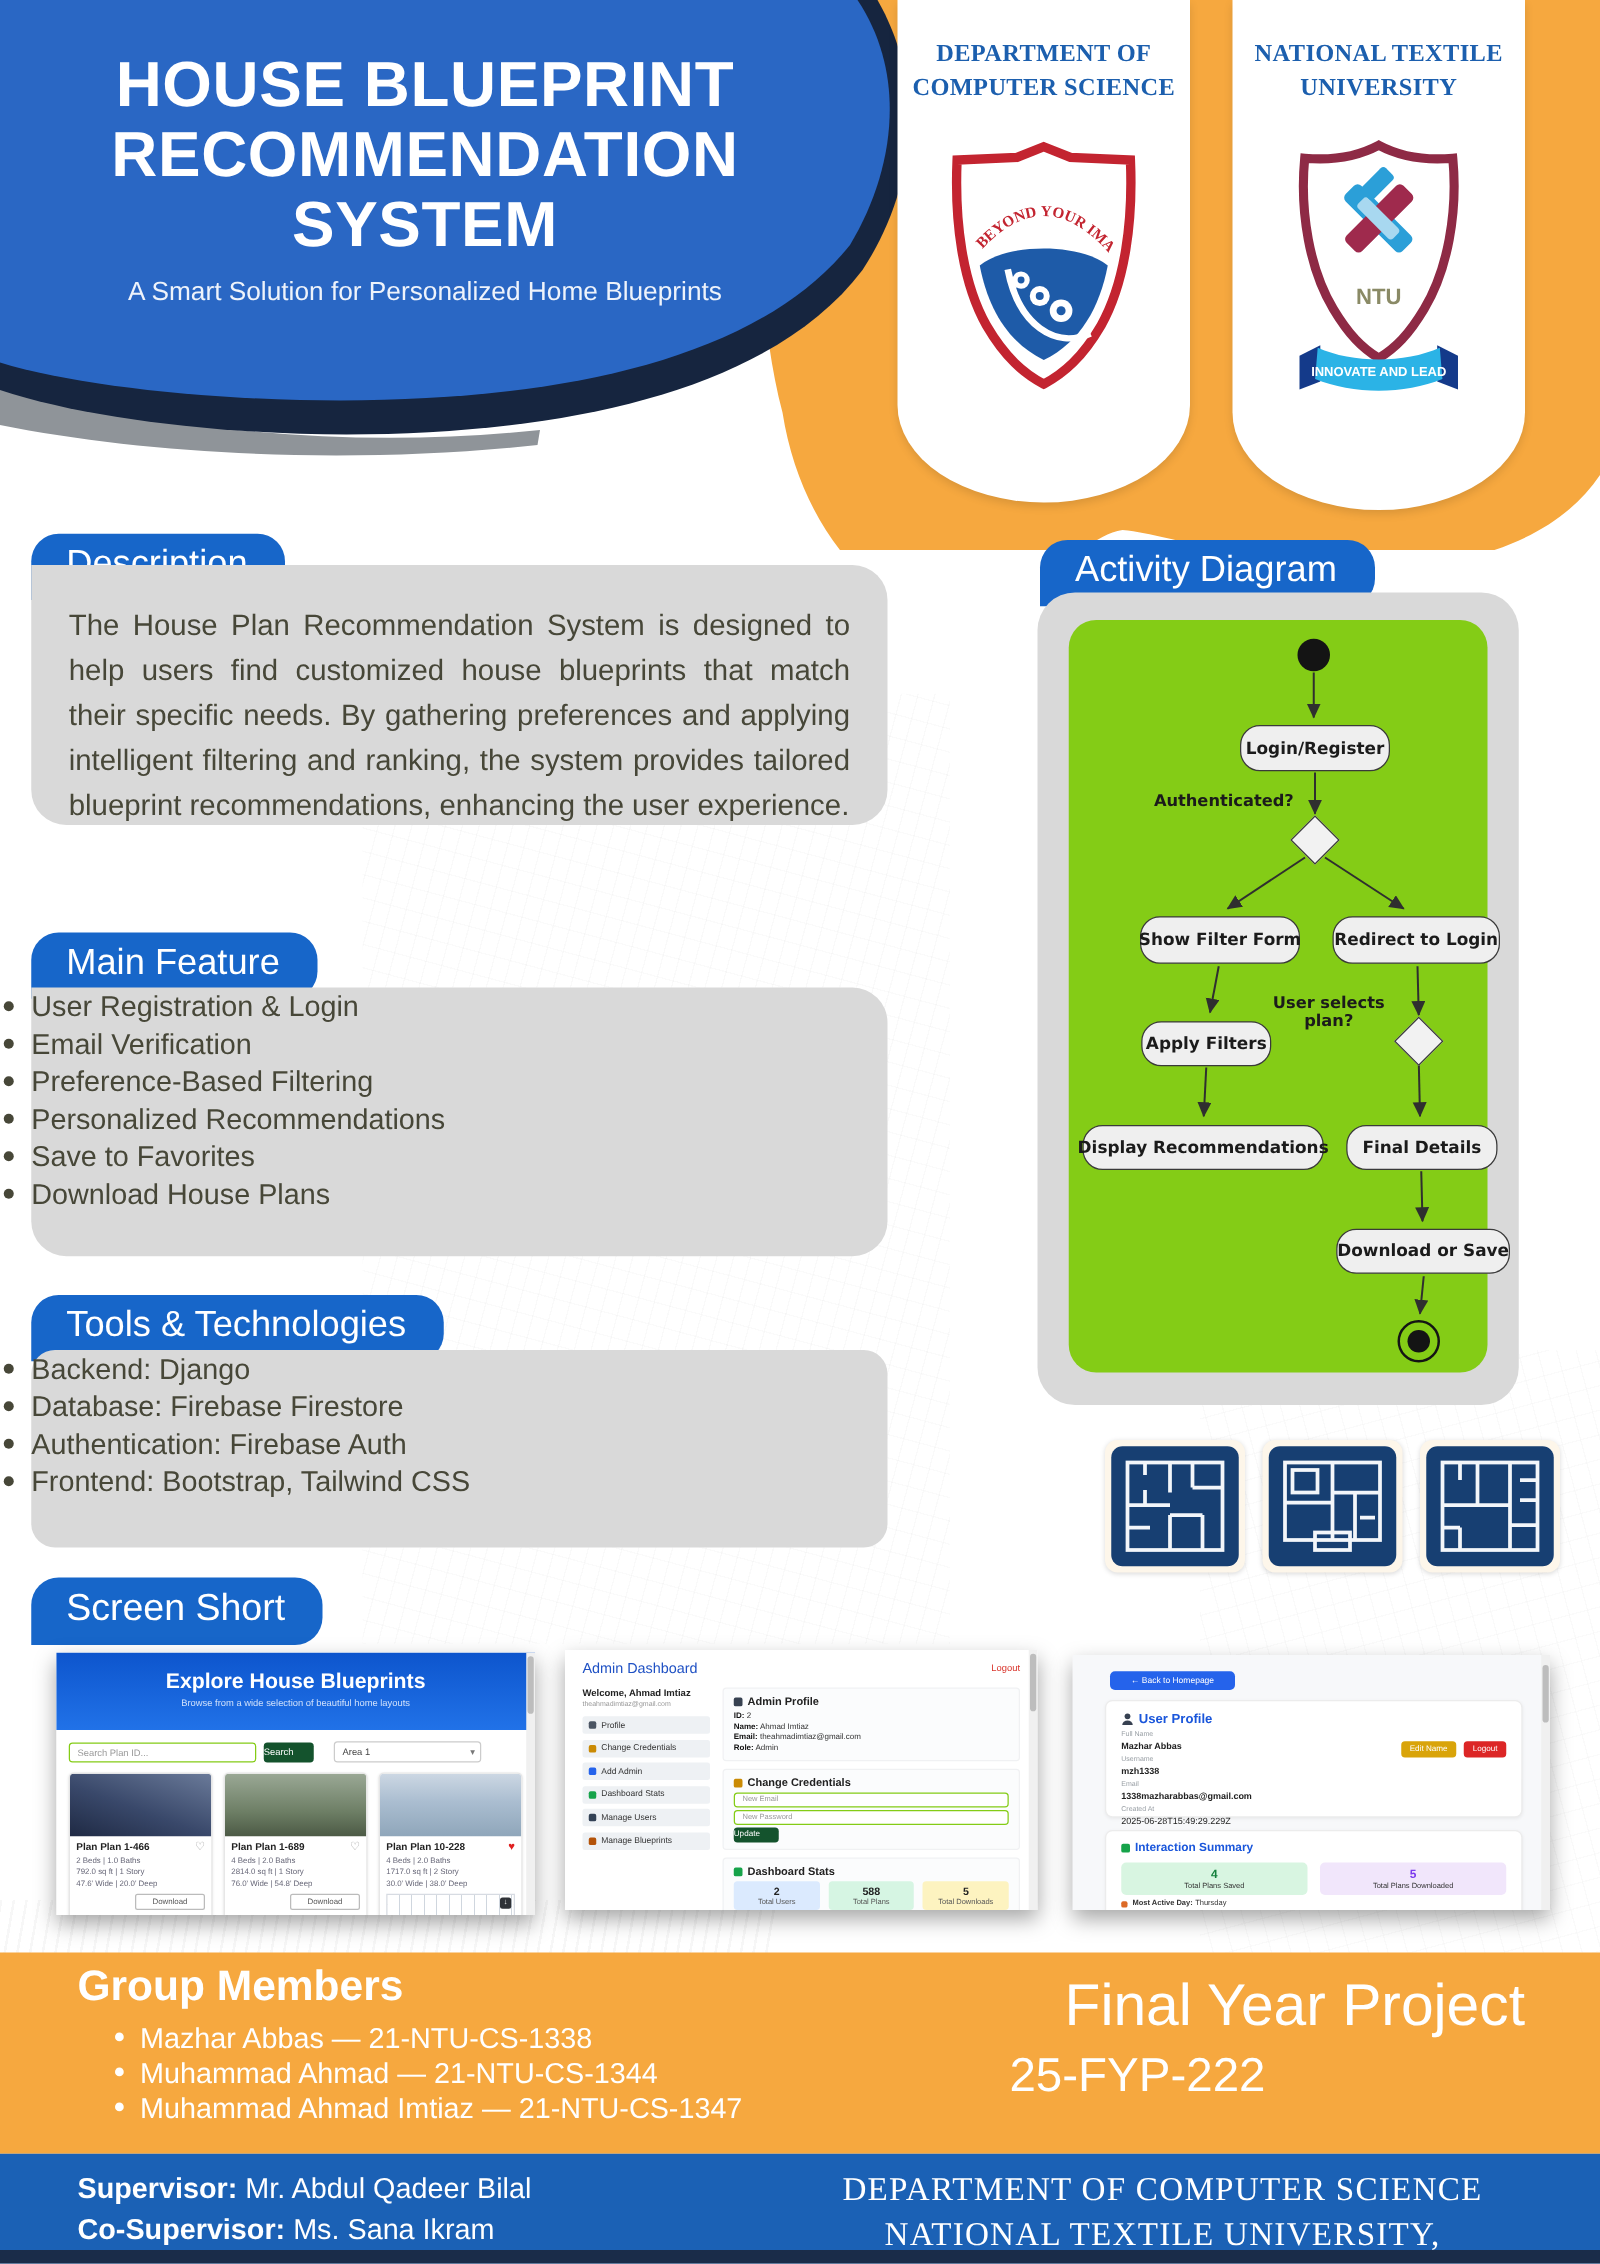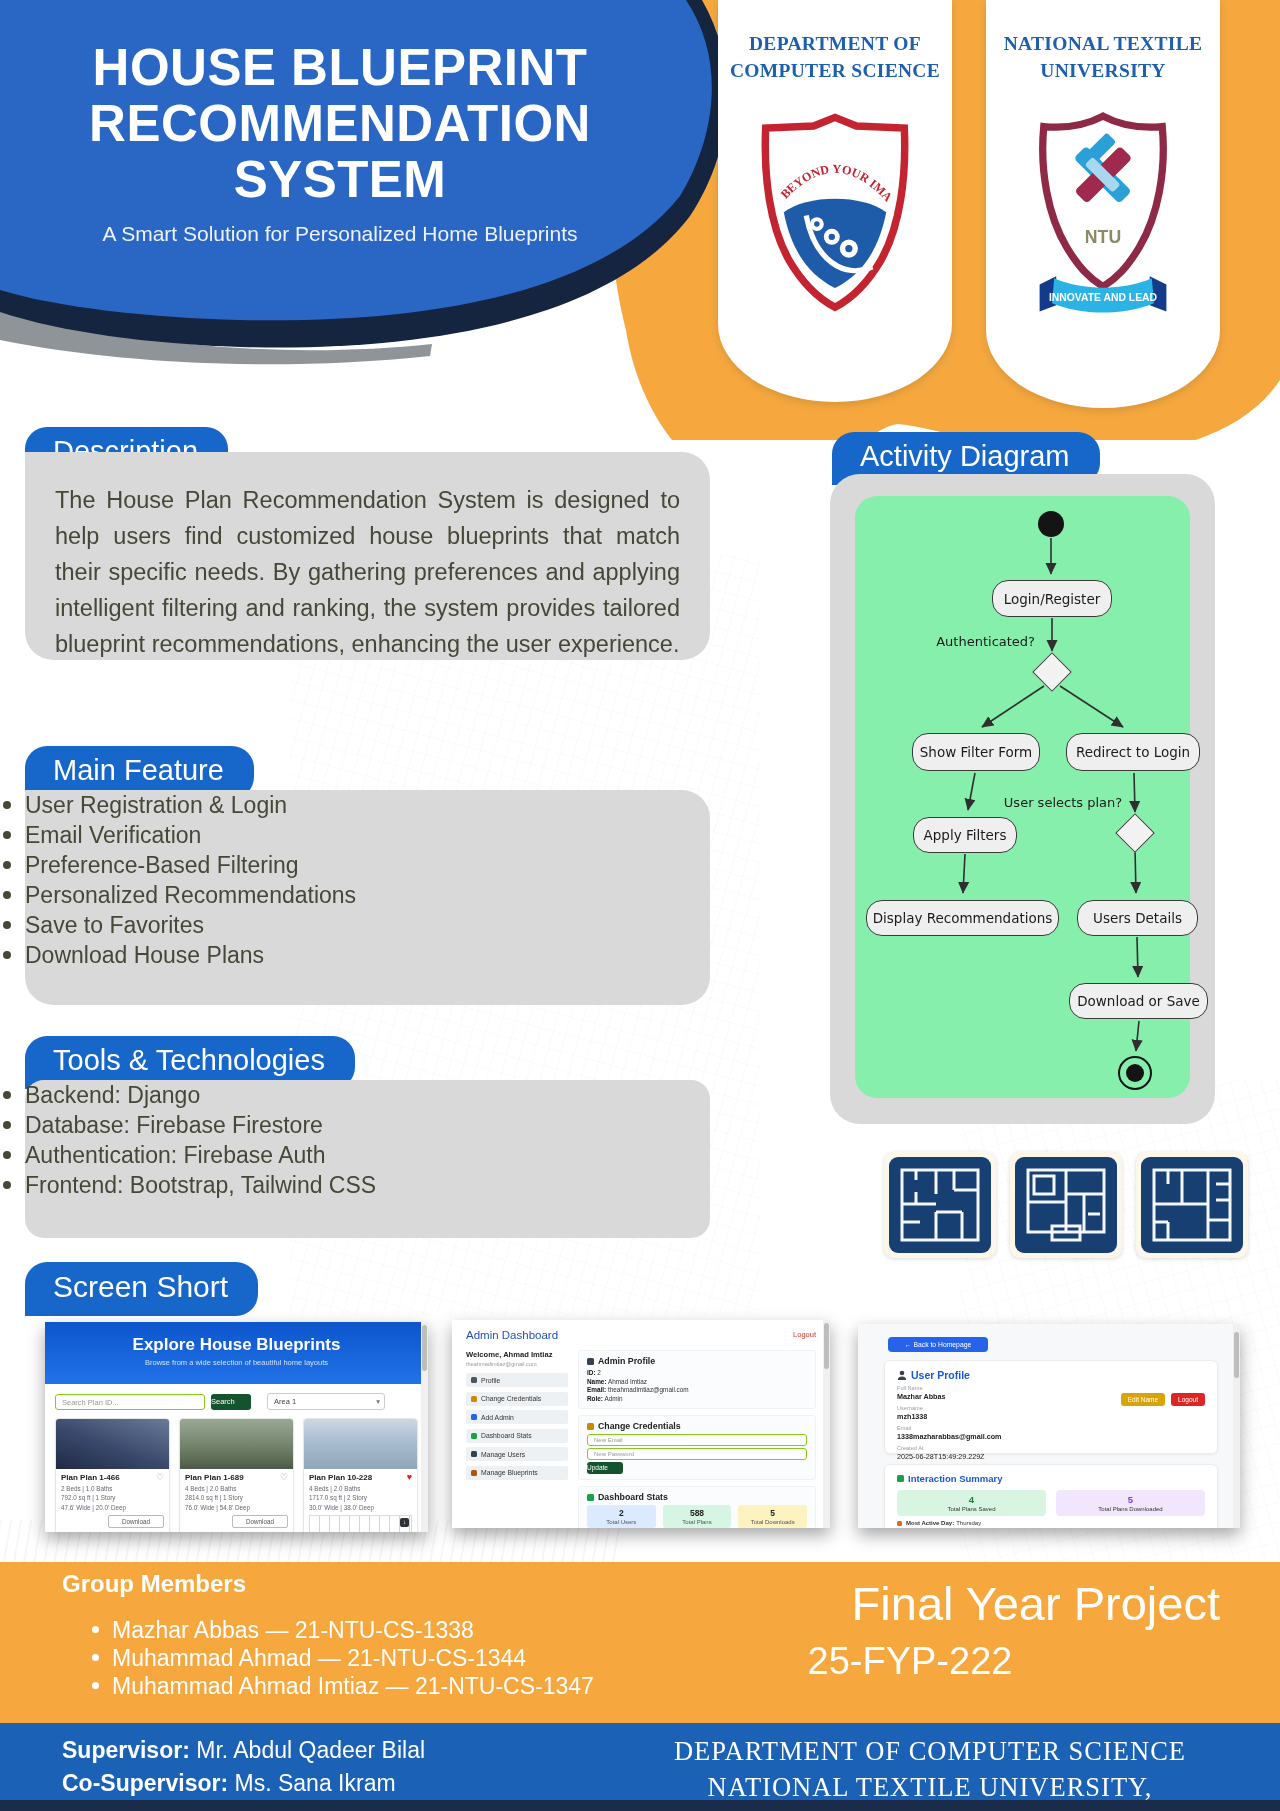--- a/index.html
+++ b/index.html
@@ -26,21 +26,21 @@
   .bubble{position:absolute;background:#1766c9;color:#fff;font-size:29px;line-height:1;padding:10px 30px 14px 28px;border-radius:22px 22px 22px 0;}
   .gbox{position:absolute;background:#d9d9d9;border-radius:0 28px 28px 28px;color:#474738;}
   .desc-text{padding:30px 30px 0 30px;font-size:23.5px;line-height:36px;text-align:justify;}
   ul.blist{list-style:none;margin:0;padding:0;}
   ul.blist li{position:relative;font-size:23px;line-height:30px;color:#474738;}
   ul.blist li::before{content:"";position:absolute;left:-22px;top:11px;width:8px;height:8px;border-radius:50%;background:#474738;}
   .feat-list{padding:30px 0 0 100px;}
   .tool-list{padding:22px 0 0 62px;}
   
   .act-box{left:830px;top:474px;width:385px;height:650px;background:#d9d9d9;border-radius:30px;}
-  .act-white{left:855px;top:496px;width:335px;height:602px;background:#86efac;border-radius:22px;font-family:"DejaVu Sans",sans-serif;}
+  .act-white{left:855px;top:496px;width:335px;height:602px;background:#84cc16;border-radius:22px;font-family:"DejaVu Sans",sans-serif;font-weight:bold;}
   .an{position:absolute;background:#efefef;border:1.5px solid #3a3a3a;border-radius:16px;font-size:13.5px;color:#1b1b1b;display:flex;align-items:center;justify-content:center;box-sizing:border-box;white-space:nowrap;}
   .adiam{position:absolute;width:28px;height:28px;background:#f2f2f2;border:1.5px solid #3a3a3a;transform:rotate(45deg);box-sizing:border-box;}
   .albl{position:absolute;font-size:13px;color:#1b1b1b;}
   .astart{position:absolute;width:26px;height:26px;border-radius:50%;background:#141414;}
   .aend{position:absolute;width:30px;height:30px;border:2.5px solid #141414;border-radius:50%;}
   .aend i{position:absolute;left:6px;top:6px;width:18px;height:18px;border-radius:50%;background:#141414;}
   
   .thumb{position:absolute;width:112px;height:106px;background:#fdf6ea;border-radius:10px;padding:0;box-shadow:0 1px 4px rgba(0,0,0,.15);}
   .thumb .tin{position:absolute;left:5px;top:5px;right:5px;bottom:5px;background:#173f72;border-radius:9px;display:flex;align-items:center;justify-content:center;}
   
@@ -98,21 +98,21 @@
   .bEdit{background:#d9a40a;color:#fff;font-size:6.5px;border-radius:3px;line-height:13px;padding:0 7px;}
   .bLogout{background:#dc2626;color:#fff;font-size:6.5px;border-radius:3px;line-height:13px;padding:0 7px;}
   .s3-stats{display:flex;gap:10px;margin-top:6px;}
   .s3-stat{flex:1;border-radius:4px;text-align:center;padding:4px 0;}
   .s3-stat .v{font-size:9.5px;font-weight:bold;}
   .s3-stat .l{font-size:6px;color:#333;margin-top:1px;}
   .s3-note{font-size:6px;color:#333;margin-top:4px;display:flex;align-items:center;}
   .s3-note b{margin-right:2px;}
   
   .orange-band{left:0;top:1562px;width:1280px;height:161px;background:#f6a83f;}
-  .gm-title{left:62px;top:1570px;font-size:24px;font-weight:bold;color:#fff;}
+  .gm-title{left:62px;top:1570px;font-size:34px;font-weight:bold;color:#fff;}
   .gm-list{left:112px;top:1616px;}
   ul.gm{list-style:none;margin:0;padding:0;}
   ul.gm li{position:relative;font-size:23px;line-height:28px;color:#fff;font-weight:400;}
   ul.gm li::before{content:"";position:absolute;left:-20px;top:10px;width:7px;height:7px;border-radius:50%;background:#fff;}
   .fyp1{left:600px;top:1576px;width:620px;text-align:right;font-size:47px;font-weight:300;color:#fff;}
   .fyp2{left:600px;top:1640px;width:620px;text-align:center;font-size:38px;font-weight:300;color:#fff;}
   .blue-band{left:0;top:1723px;width:1280px;height:88px;background:#1b61b5;}
   .sup{left:62px;top:1734px;color:#fff;font-size:23px;line-height:33px;}
   .sup b{font-weight:bold;}
   .dept{left:620px;top:1733px;width:620px;text-align:center;color:#fff;font-family:"Liberation Serif",serif;font-size:26.5px;line-height:36px;letter-spacing:1px;}
@@ -237,21 +237,21 @@
     <div class="astart" style="left:183px;top:15px;"></div>
     <div class="an" style="left:137px;top:84px;width:120px;height:37px;">Login/Register</div>
     <div class="albl" style="left:20px;top:138px;width:160px;text-align:right;">Authenticated?</div>
     <div class="adiam" style="left:183px;top:162px;"></div>
     <div class="an" style="left:57px;top:237px;width:128px;height:38px;">Show Filter Form</div>
     <div class="an" style="left:211px;top:237px;width:134px;height:38px;">Redirect to Login</div>
     <div class="albl" style="left:148px;top:299px;width:120px;text-align:center;">User selects plan?</div>
     <div class="an" style="left:58px;top:321px;width:104px;height:36px;">Apply Filters</div>
     <div class="adiam" style="left:266px;top:323px;"></div>
     <div class="an" style="left:11px;top:404px;width:193px;height:36px;">Display Recommendations</div>
-    <div class="an" style="left:222px;top:404px;width:121px;height:36px;">Users Details</div>
+    <div class="an" style="left:222px;top:404px;width:121px;height:36px;">Final Details</div>
     <div class="an" style="left:214px;top:487px;width:139px;height:36px;">Download or Save</div>
     <div class="aend" style="left:263px;top:560px;">
         <i></i>
       </div>
   </div>
 
   <div class="thumb" style="left:884px;top:1152px;">
     <div class="tin">
         <svg width="88" height="82" viewBox="0 0 88 82">
       <g stroke="#f3f6fa" stroke-width="3" fill="none">

